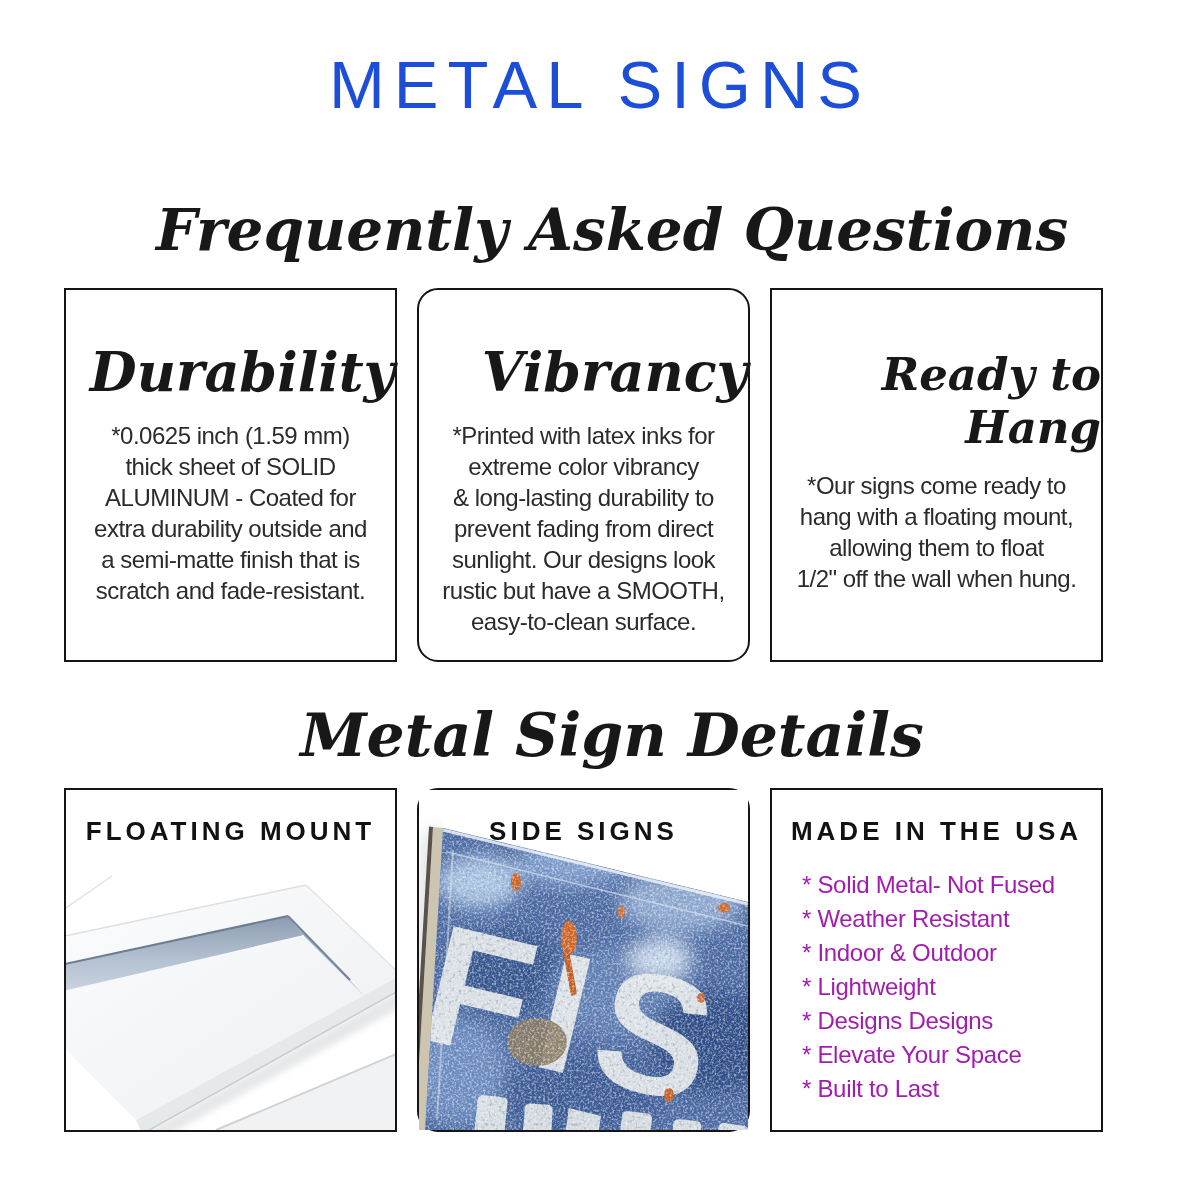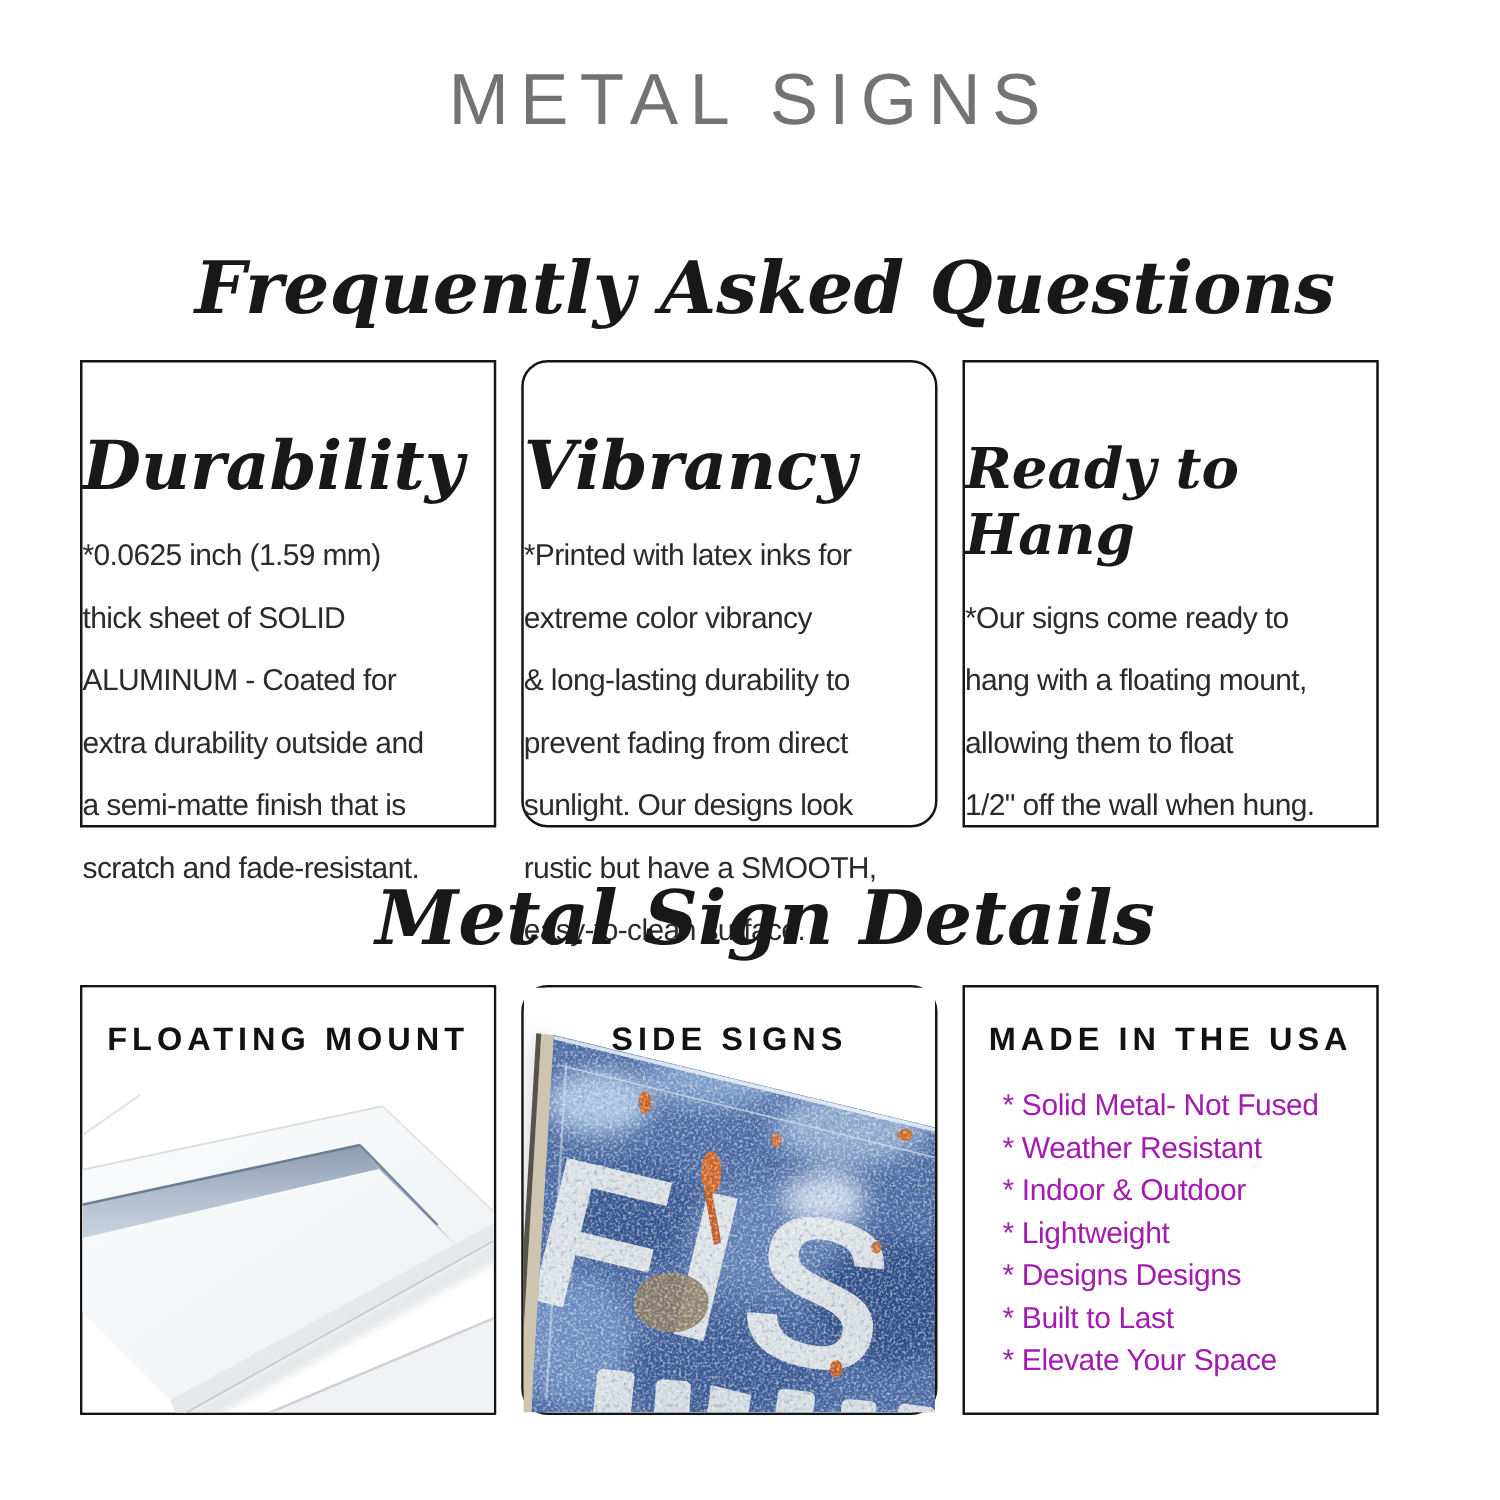--- a/index.html
+++ b/index.html
@@ -3,21 +3,21 @@
 <meta charset="utf-8">
 <style>
   html,body{margin:0;padding:0;background:#ffffff;}
   .page{
     position:relative;width:1200px;height:1200px;background:#ffffff;overflow:hidden;
     font-family:"Liberation Sans",sans-serif;color:#1e1e1e;
   }
   
   .main-title{
     position:absolute;top:46px;left:0;width:1200px;text-align:center;
-    font-size:58px;font-weight:400;letter-spacing:9px;color:#737373;
+    font-size:67px;font-weight:400;letter-spacing:9px;color:#1d4ed8;
   }
   .sub-title{
     position:absolute;top:136px;left:0;width:1200px;text-align:center;
     font-size:28px;font-weight:400;letter-spacing:4.5px;color:#1d1d1d;
   }
   .script-heading{
     position:absolute;left:12px;width:1200px;text-align:center;
     font-family:"DejaVu Serif","Liberation Serif",serif;
     font-style:italic;font-weight:700;color:#181818;
   }
@@ -28,28 +28,28 @@
     position:absolute;width:329px;background:#ffffff;
     border:2px solid #151515;box-sizing:content-box;
   }
   .row1 .card{top:288px;height:370px;}
   .row2 .card{top:788px;height:340px;}
   .card.c1{left:64px;}
   .card.c2{left:417px;border-radius:21px;}
   .card.c3{left:770px;}
   
   .card-script-title{
-    margin-top:50px;text-align:left;
+    margin-top:50px;text-align:right;
     font-family:"DejaVu Serif","Liberation Serif",serif;
     font-style:italic;font-weight:700;font-size:54px;color:#181818;
   }
   .card.c3 .card-script-title{font-size:45px;margin-top:58px;}
   .card-body{
-    margin-top:16px;padding:0 0;white-space:pre-line;
-    font-size:24px;line-height:50px;letter-spacing:-0.5px;color:#2b2b2b;
+    margin-top:16px;padding:0 15px;text-align:center;white-space:pre-line;
+    font-size:24px;line-height:31px;letter-spacing:-0.5px;color:#2b2b2b;
   }
   
   .detail-title{
     position:absolute;top:14px;left:0;width:100%;text-align:center;z-index:3;
     font-size:26px;font-weight:700;letter-spacing:4px;color:#121212;margin-top:12px;
   }
   .photo{position:absolute;left:0;top:0;width:329px;height:340px;z-index:1;}
   .usa-list{
     position:absolute;top:78px;left:30px;right:6px;margin:0;padding:0;
     list-style:none;font-size:24px;line-height:34px;letter-spacing:-0.3px;color:#a21caf;
@@ -210,19 +210,19 @@
     </div>
 
     <div class="card c3">
       <div class="detail-title">MADE IN THE USA</div>
       <ul class="usa-list">
         <li>* Solid Metal- Not Fused</li>
         <li>* Weather Resistant</li>
         <li>* Indoor &amp; Outdoor</li>
         <li>* Lightweight</li>
         <li>* Designs Designs</li>
+        <li>* Elevate Your Space</li>
         <li>* Built to Last</li>
-        <li>* Elevate Your Space</li>
       </ul>
     </div>
 
   </div>
 </div>
 
 </body></html>

